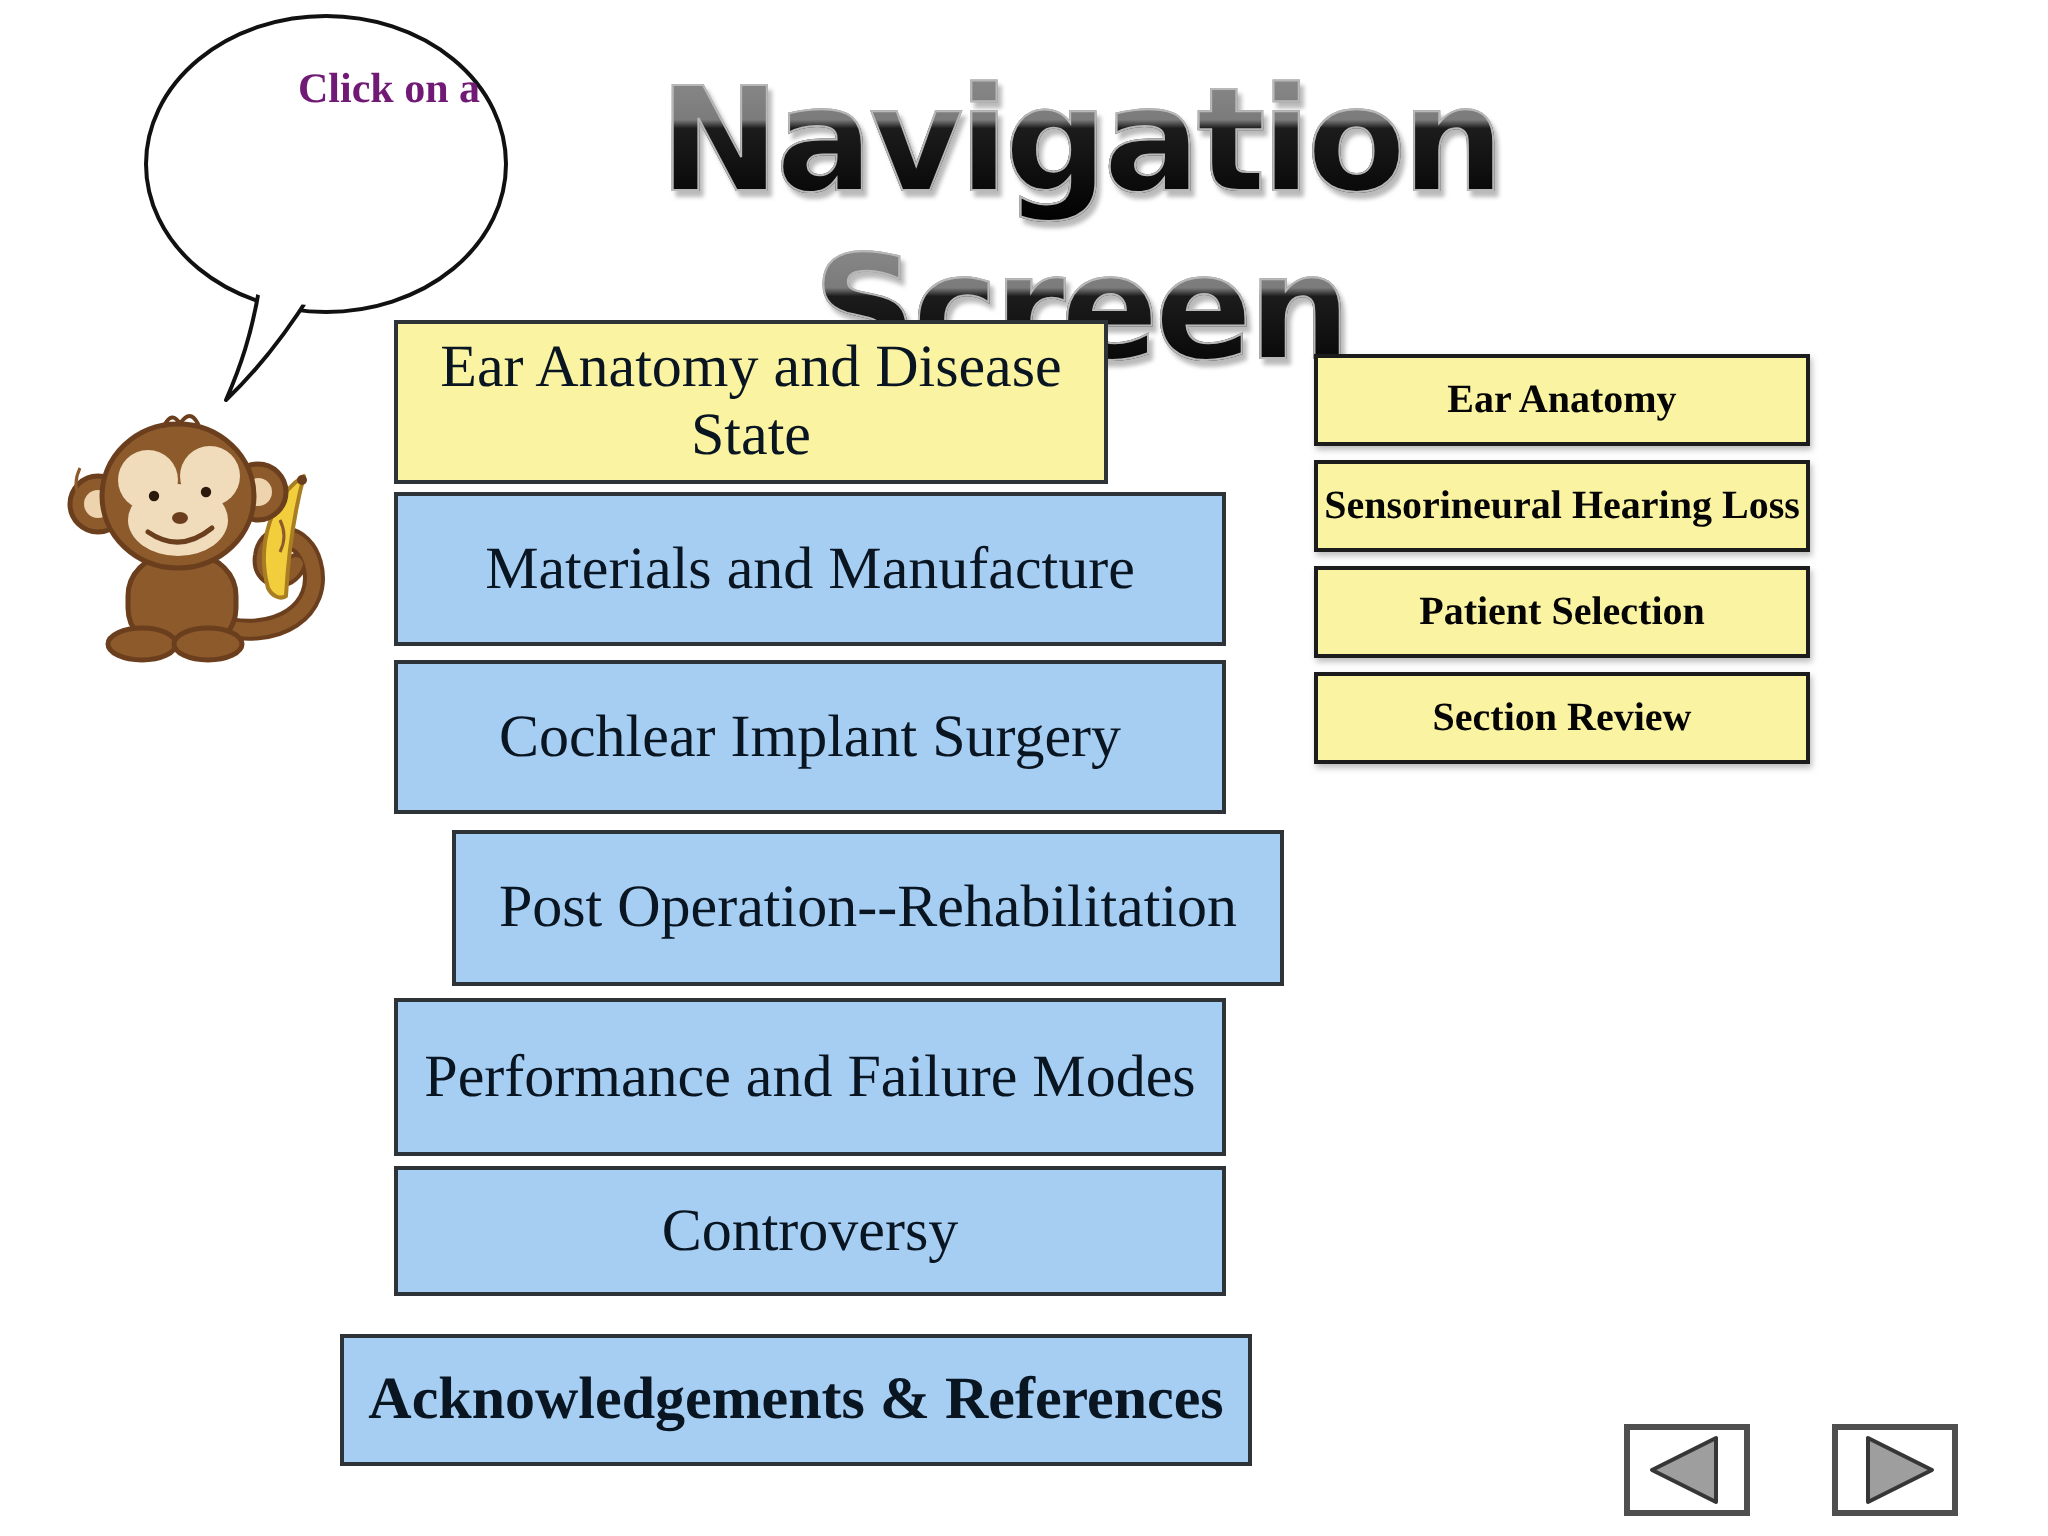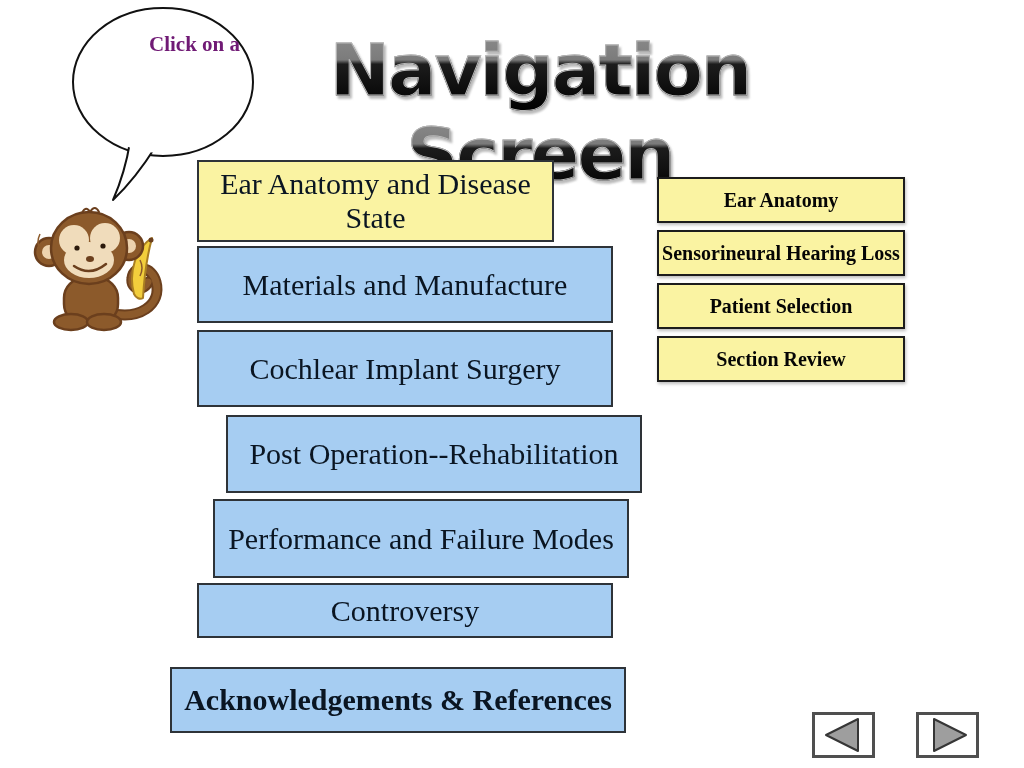--- a/index.html
+++ b/index.html
@@ -63,22 +63,22 @@
     color: var(--text-dark, #0a1522);
     font-size: 30px;
     cursor: pointer;
   }
   .nav-btn.yellow { background: var(--yellow, #FAF3A2); }
 
   .b1 { left: 197px; top: 160px; width: 357px; height: 82px; }
   .b2 { left: 197px; top: 246px; width: 416px; height: 77px; }
   .b3 { left: 197px; top: 330px; width: 416px; height: 77px; }
   .b4 { left: 197px; top: 415px; width: 416px; height: 78px; margin-left: 29px; }
-  .b5 { left: 213px; top: 499px; width: 416px; height: 79px; }
-  .b6 { left: 197px; top: 583px; width: 416px; height: 55px; }
+  .b5 { left: 197px; top: 499px; width: 416px; height: 79px; }
+  .b6 { left: 197px; top: 583px; width: 416px; height: 65px; }
   .b7 { left: 170px; top: 667px; width: 456px; height: 66px; font-weight: bold; }
 
   .sub-btn {
     position: absolute;
     left: 657px;
     width: 248px;
     height: 46px;
     display: flex;
     align-items: center;
     justify-content: center;

